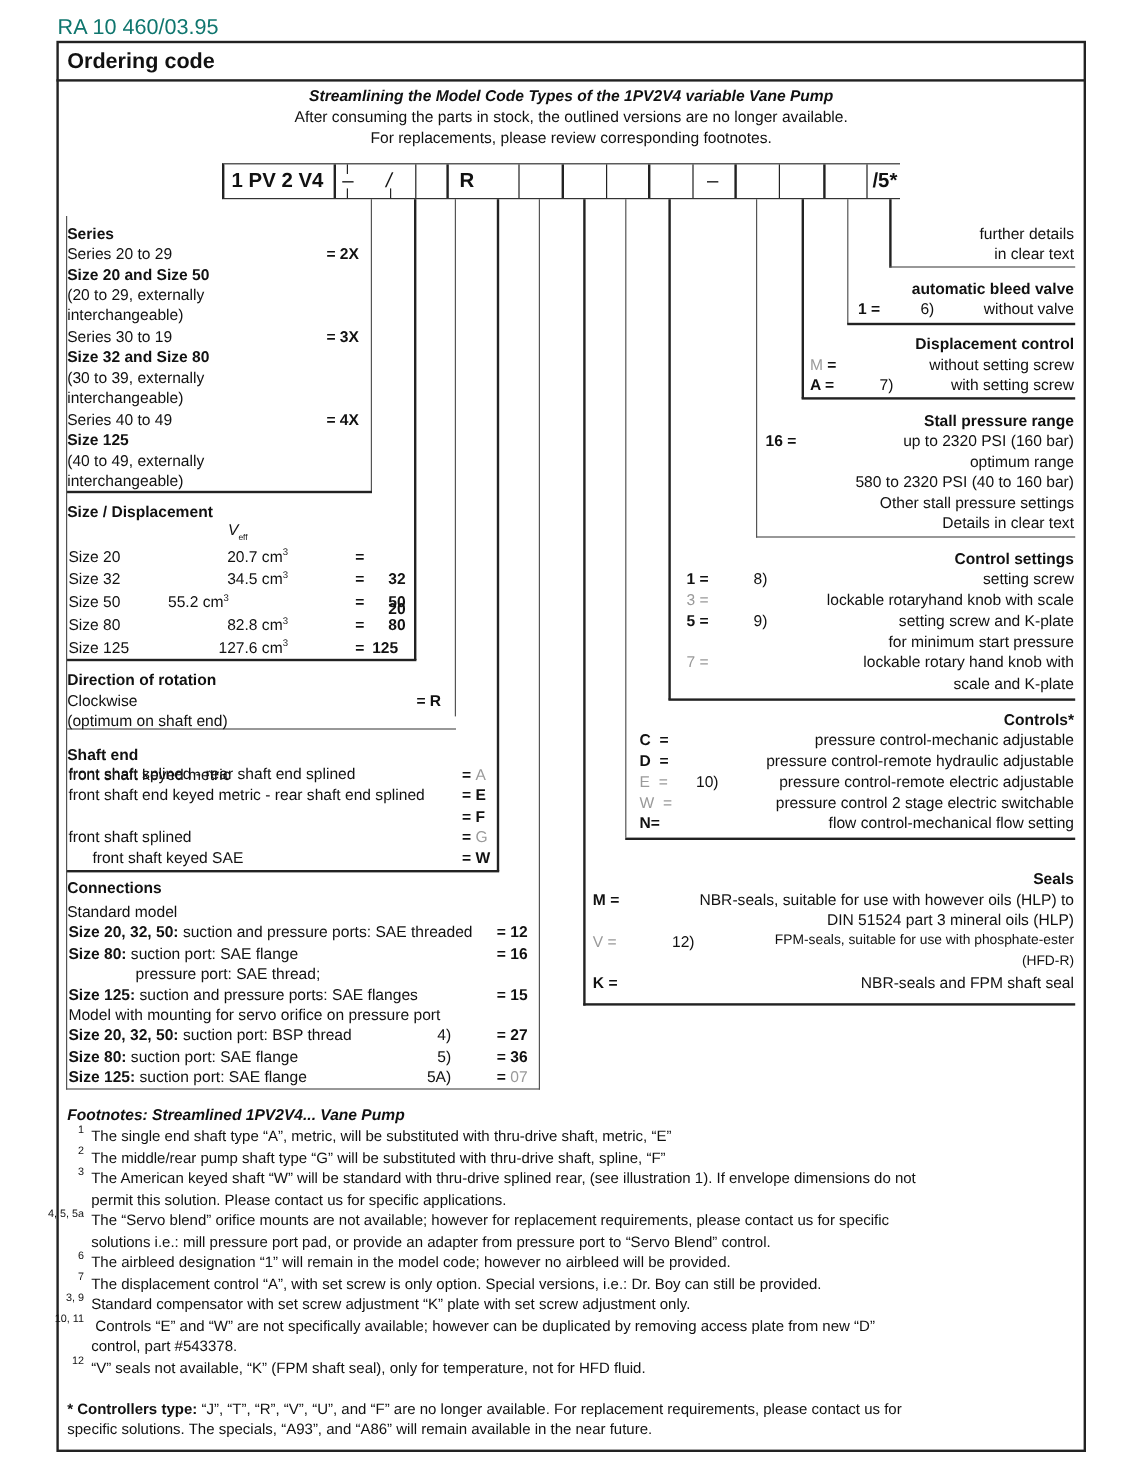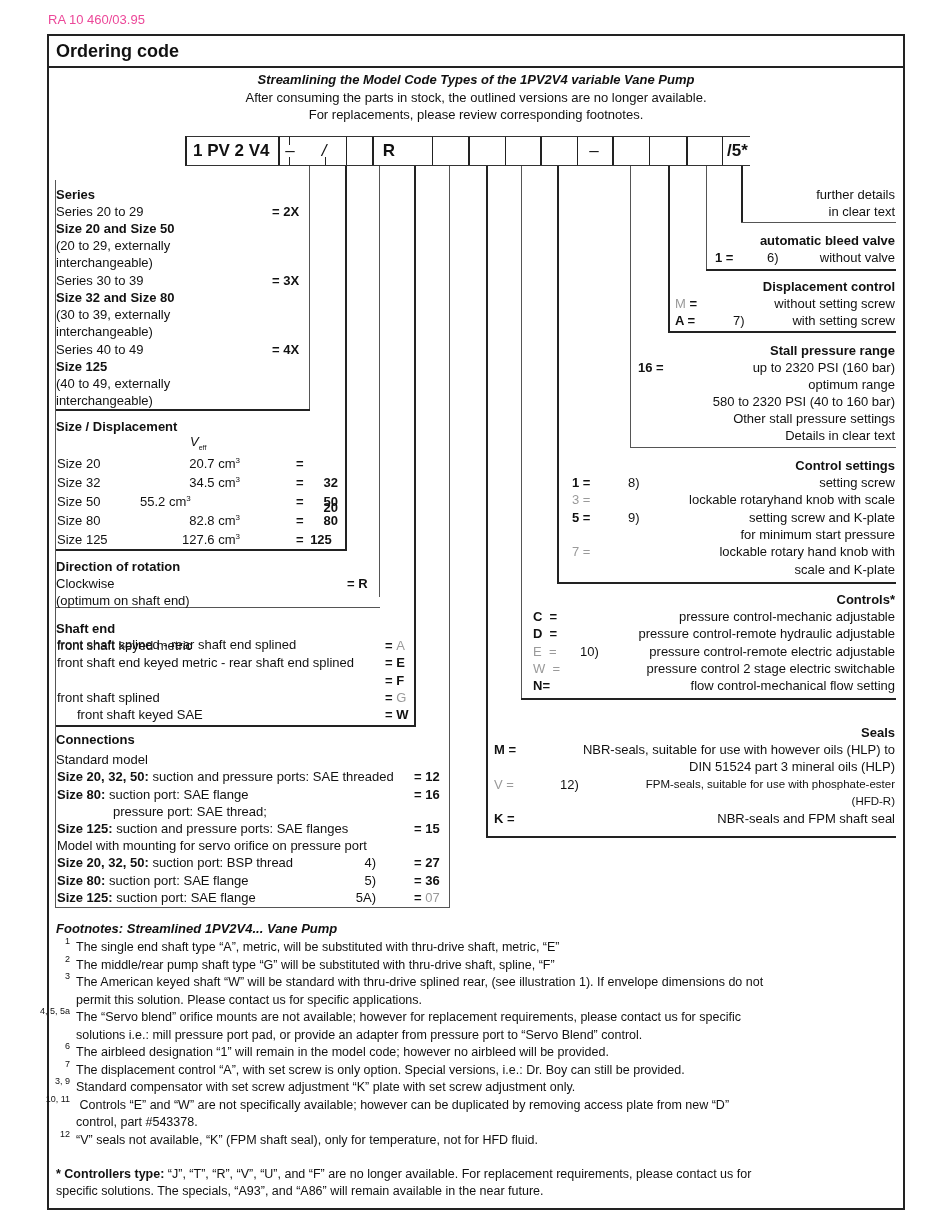--- a/index.html
+++ b/index.html
@@ -1,19 +1,19 @@
 <!DOCTYPE html>
 <html><head>
 <meta charset="utf-8">
 <style>
   * { box-sizing: border-box; margin: 0; padding: 0; }
   html, body { width: 952px; height: 1225px; background: #ffffff; overflow: hidden; }
   body { position: relative; font-family: "Liberation Sans", sans-serif; color: #111; font-size: 13px; }
   .abs { position: absolute; }
-  .doc-ref { left: 48px; top: 12px; font-size: 13px; color: #ec4899; }
+  .doc-ref { left: 48px; top: 12px; font-size: 18px; color: #0f766e; }
   .frame { left: 47px; top: 34px; width: 858px; height: 1176px; border: 2px solid #222; }
   .title-bar { left: 47px; top: 34px; width: 858px; height: 34px; border-bottom: 2px solid #222; }
   .title { left: 56px; top: 41px; font-size: 18px; font-weight: bold; }
   .intro { left: 47px; width: 858px; text-align: center; font-size: 13px; line-height: 17px; }
   .intro-1 { top: 71px; font-weight: bold; font-style: italic; }
   .intro-2 { top: 89px; }
   .intro-3 { top: 106px; }
 
   
   .strip { left: 185px; top: 136px; width: 565px; height: 30px; border-top: 1.5px solid #333; border-bottom: 1.5px solid #333; border-left: 2px solid #222; }
@@ -99,21 +99,21 @@
     <div class="ln abs thin" style="left:55px;top:608px;width:1px;height:118px;"></div>
     <div class="ln abs thin" style="left:55px;top:726px;width:1px;height:182px;"></div>
   </div>
 
 <div class="t sec-title" style="left:56px;top:186px;">Series</div>
 <div class="t" style="left:56px;top:203px;">Series 20 to 29</div>
 <div class="t b" style="left:272px;top:203px;">= 2X</div>
 <div class="t b" style="left:56px;top:220px;">Size 20 and Size 50</div>
 <div class="t" style="left:56px;top:237px;">(20 to 29, externally</div>
 <div class="t" style="left:56px;top:254px;">interchangeable)</div>
-<div class="t" style="left:56px;top:272px;">Series 30 to 39</div>
+<div class="t" style="left:56px;top:272px;">Series 30 to 19</div>
 <div class="t b" style="left:272px;top:272px;">= 3X</div>
 <div class="t b" style="left:56px;top:289px;">Size 32 and Size 80</div>
 <div class="t" style="left:56px;top:306px;">(30 to 39, externally</div>
 <div class="t" style="left:56px;top:323px;">interchangeable)</div>
 <div class="t" style="left:56px;top:341px;">Series 40 to 49</div>
 <div class="t b" style="left:272px;top:341px;">= 4X</div>
 <div class="t b" style="left:56px;top:358px;">Size 125</div>
 <div class="t" style="left:56px;top:375px;">(40 to 49, externally</div>
 <div class="t" style="left:56px;top:392px;">interchangeable)</div>
 

